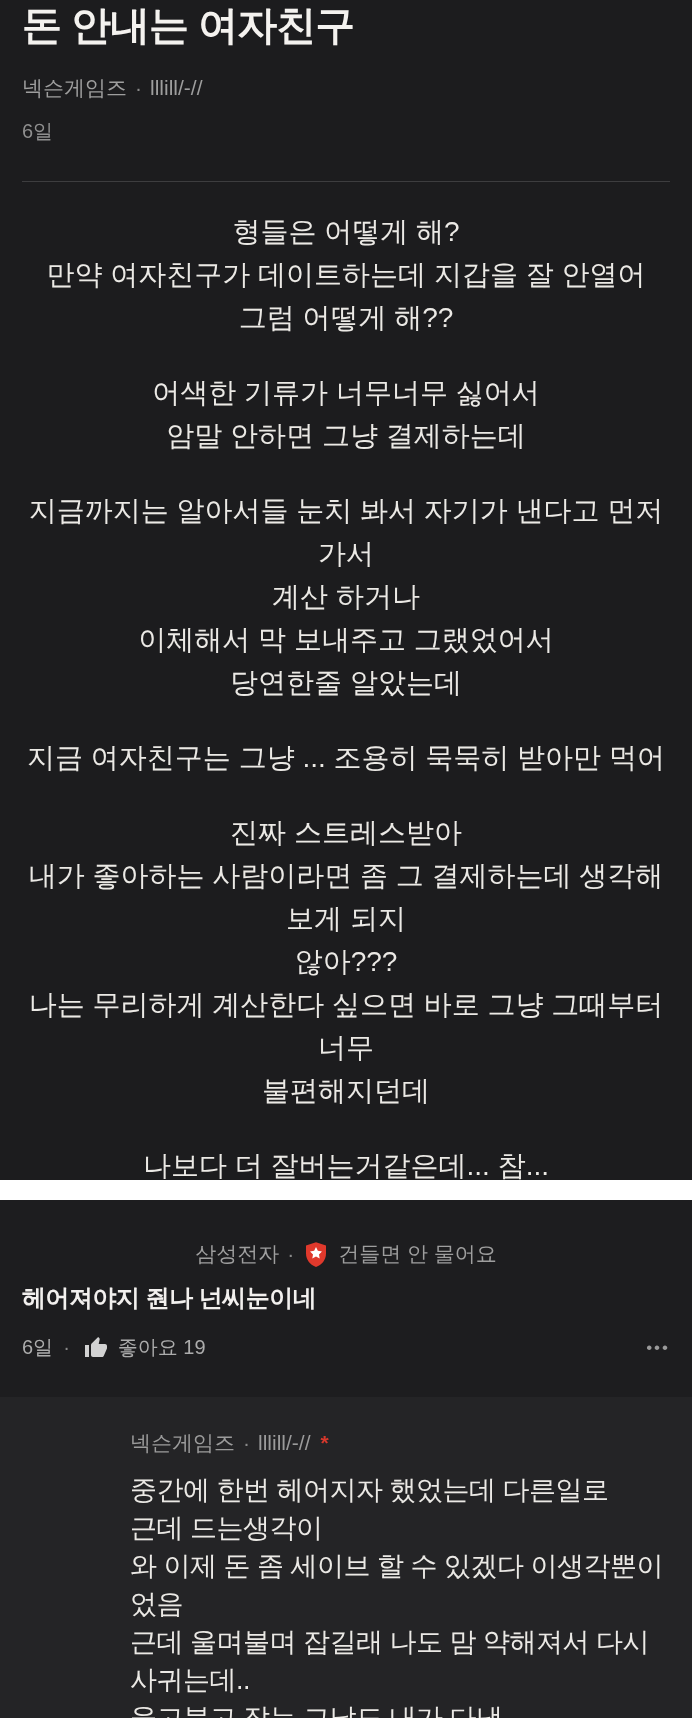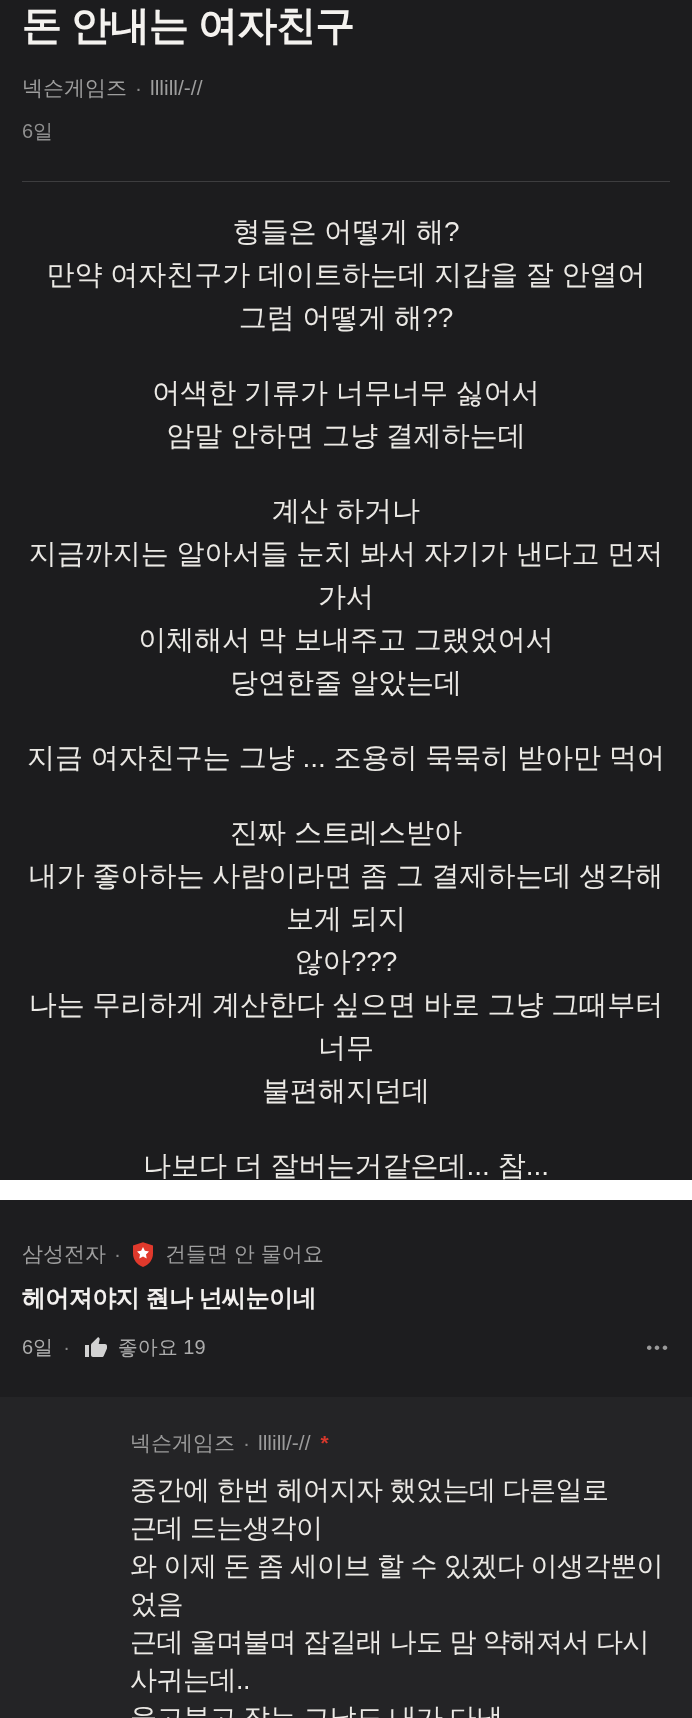--- a/index.html
+++ b/index.html
@@ -38,20 +38,21 @@
 
   
   .comment { height: 197px; padding: 0 22px; background: #1d1d1f; }
   .comment-header {
     padding-top: 40px;
     font-size: 21px;
     color: #9e9e9e;
     display: flex;
     align-items: center;
     gap: 8px;
+    justify-content: center;
   }
   .badge-icon { width: 24px; height: 27px; display: inline-block; margin: 0 2px; }
   .comment-text { margin-top: 14px; font-size: 24px; font-weight: 600; color: #f2f0ee; letter-spacing: -0.5px; }
 
   .meta-row {
     margin-top: 20px;
     display: flex;
     align-items: center;
     justify-content: space-between;
     font-size: 20px;
@@ -100,22 +101,22 @@
     <hr class="divider">
 
     <div class="post-body">
         <div>형들은 어떻게 해?</div>
         <div>만약 여자친구가 데이트하는데 지갑을 잘 안열어</div>
         <div>그럼 어떻게 해??</div>
         <div class="blank">&nbsp;</div>
         <div>어색한 기류가 너무너무 싫어서</div>
         <div>암말 안하면 그냥 결제하는데</div>
         <div class="blank">&nbsp;</div>
+        <div>지금까지는 알아서들 눈치 봐서 자기가 낸다고 먼저 가서</div>
         <div>계산 하거나</div>
-        <div>지금까지는 알아서들 눈치 봐서 자기가 낸다고 먼저 가서</div>
         <div>이체해서 막 보내주고 그랬었어서</div>
         <div>당연한줄 알았는데</div>
         <div class="blank">&nbsp;</div>
         <div>지금 여자친구는 그냥 ... 조용히 묵묵히 받아만 먹어</div>
         <div class="blank">&nbsp;</div>
         <div>진짜 스트레스받아</div>
         <div>내가 좋아하는 사람이라면 좀 그 결제하는데 생각해보게 되지</div>
         <div>않아???</div>
         <div>나는 무리하게 계산한다 싶으면 바로 그냥 그때부터 너무</div>
         <div>불편해지던데</div>

